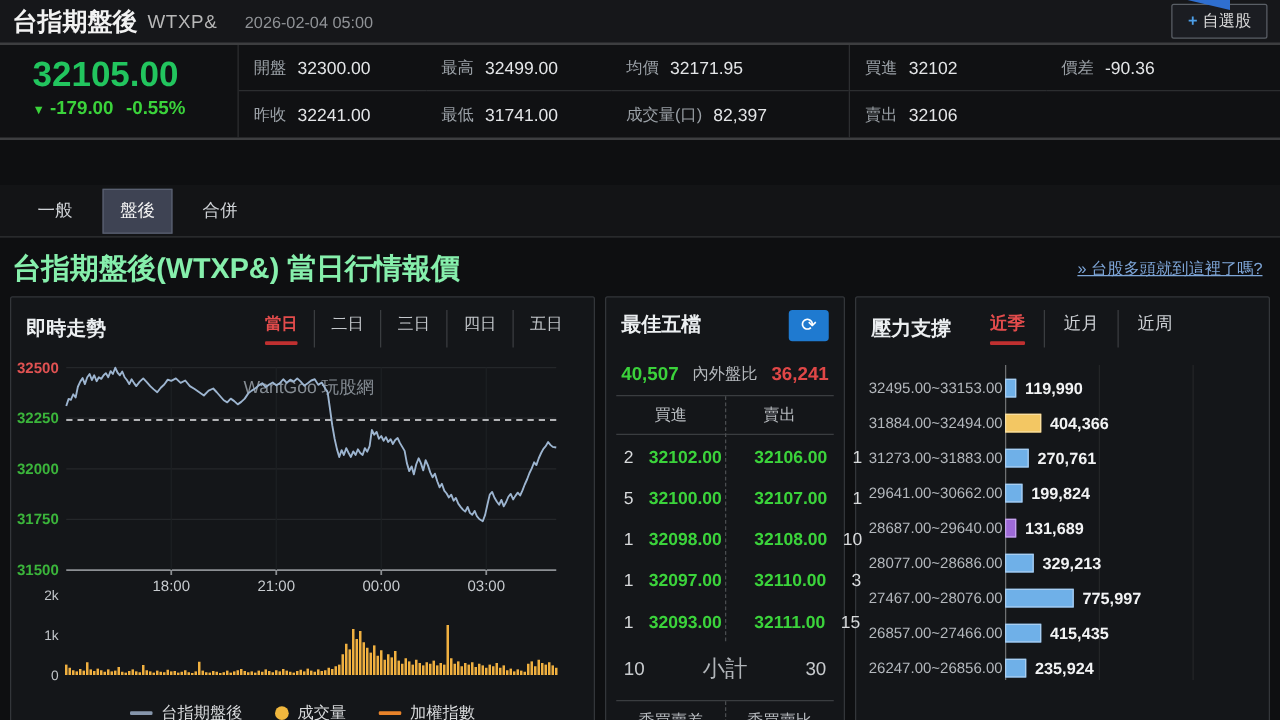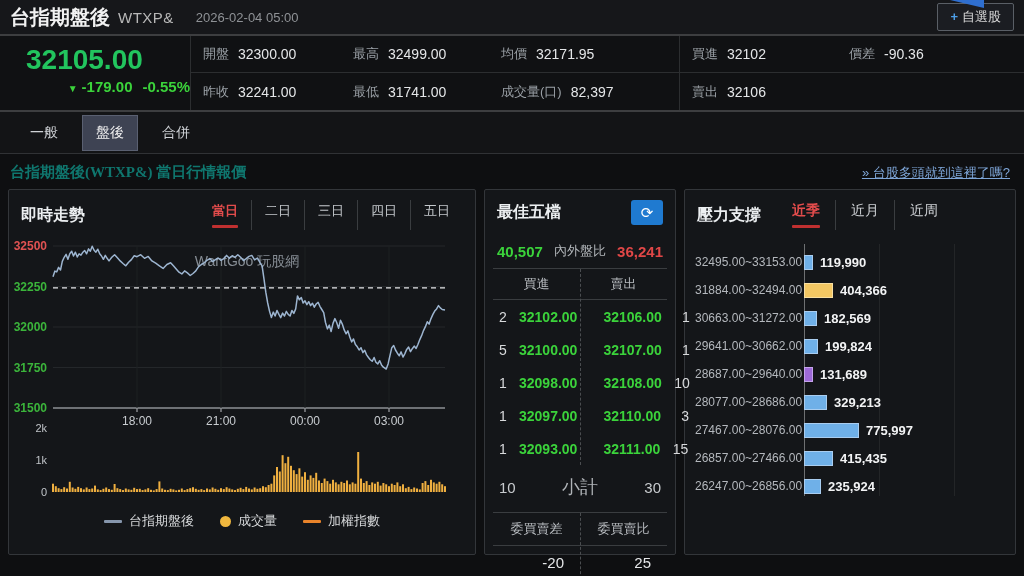--- a/index.html
+++ b/index.html
@@ -17,40 +17,40 @@
   .corner-flag { position:absolute; right:40px; top:0; width:0; height:0;
     border-left:34px solid transparent; border-top:8px solid #2f6fd0; }
   .watch-btn { background:#1b1d22; border:1px solid #5a5f66; color:#d8d8d8; font-size:13px;
     padding:4px 12px; border-radius:2px; cursor:pointer; font-family:inherit; }
   .watch-btn .plus { color:#4d9fe8; font-weight:bold; margin-right:4px; }
 
   
   .quote-bar { display:flex; height:76px; background:#101113; border-bottom:2px solid #3d3e40; }
   .price-block { width:190px; padding:8px 0 0 26px; }
   .q-last { font-size:28px; font-weight:bold; color:#22c55e; line-height:32px; }
-  .q-chg { font-size:15px; font-weight:bold; color:#3bd33b; margin-top:2px;text-align:right; }
+  .q-chg { font-size:15px; font-weight:bold; color:#3bd33b; margin-top:2px; }
   .q-chg .arrow { font-size:10px; margin-right:4px; }
   .q-chg .pct { margin-left:10px; }
   .quote-grid { flex:1; display:grid; grid-template-columns:150px 148px 190px 158px 1fr;
     grid-auto-rows:1fr; border-left:1px solid #2c2e30; }
   .qcell { display:flex; align-items:center; gap:9px; padding:0 12px; white-space:nowrap; }
   .qcell .ql { font-size:13px; color:#9aa0a6; }
   .qcell .qv { font-size:14px; color:#e4e6e8; }
   .qcell.hb { border-bottom:1px solid #2c2e30; }
   .qcell.vb { border-left:1px solid #2c2e30; }
 
   
   .tabs-row { display:flex; align-items:flex-end; gap:10px; height:42px; padding:0 0 0 16px;
-    background:#131416; border-bottom:1px solid #303235; }
+    background:#131416; border-bottom:1px solid #303235;margin-top:36px; }
   .tab { font-size:14px; color:#cfd2d6; padding:8px 13px; margin-bottom:2px; cursor:pointer; border:1px solid transparent; }
   .tab.active { background:#3e4353; border:1px solid #5a6071; color:#f2f2f2; }
 
   
   .section-head { display:flex; align-items:center; justify-content:space-between; padding:9px 14px 7px 10px; }
-  .section-title { font-size:15px; font-weight:bold; color:#0f766e;font-family:Liberation Serif, serif; }
+  .section-title { font-size:23px; font-weight:bold; color:#86efac; }
   .section-link { font-size:13px; color:#7ea6d8; text-decoration:underline; cursor:pointer; }
 
   
   .panels { display:flex; gap:8px; padding:0 8px; height:366px; }
   .card { background:#141619; border:1px solid #33363a; border-radius:2px; }
   .card-head { display:flex; align-items:center; padding:10px 12px 6px 12px; }
   .card-head h3 { font-size:16px; font-weight:bold; color:#eceff1; }
 
   
   .chart-card { width:468px; }
@@ -476,23 +476,23 @@
             <span class="p-range">32495.00~33153.00</span>
             <div class="p-bar blue" style="width: 9px;"></div>
             <span class="p-val">119,990</span>
           </div>
           <div class="p-row">
             <span class="p-range">31884.00~32494.00</span>
             <div class="p-bar yellow" style="width: 29px;"></div>
             <span class="p-val">404,366</span>
           </div>
           <div class="p-row">
-            <span class="p-range">30663.00~31272.00</span>
-            <div class="p-bar blue" style="width: 13px;"></div>
-            <span class="p-val">182,569</span>
+            <span class="p-range">31273.00~31883.00</span>
+            <div class="p-bar blue" style="width: 19px;"></div>
+            <span class="p-val">270,761</span>
           </div>
           <div class="p-row">
             <span class="p-range">29641.00~30662.00</span>
             <div class="p-bar blue" style="width: 14px;"></div>
             <span class="p-val">199,824</span>
           </div>
           <div class="p-row">
             <span class="p-range">28687.00~29640.00</span>
             <div class="p-bar purple" style="width: 9px;"></div>
             <span class="p-val">131,689</span>

